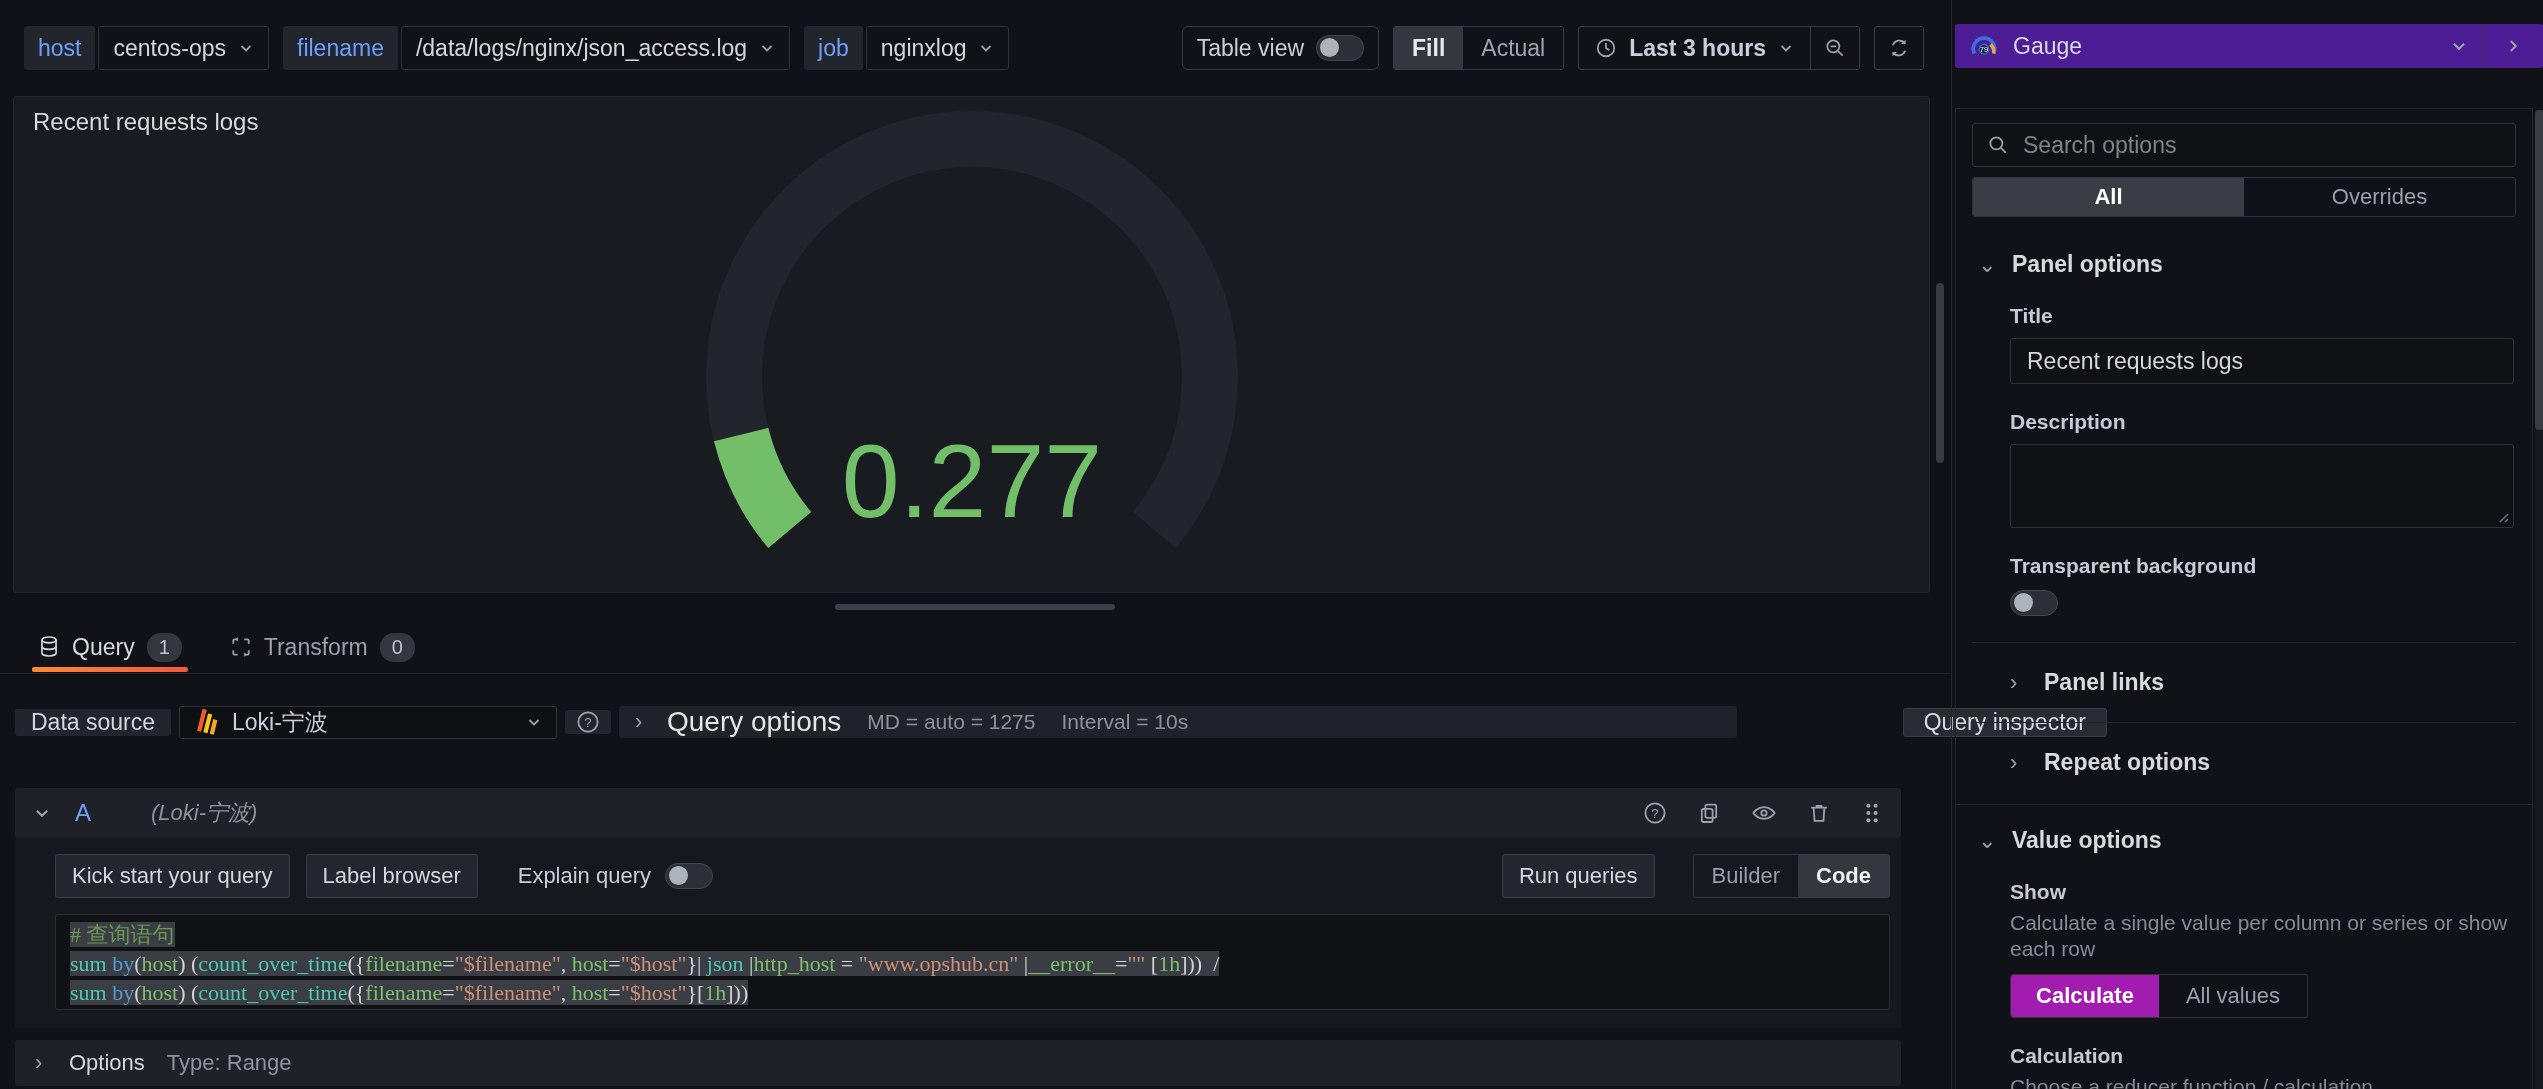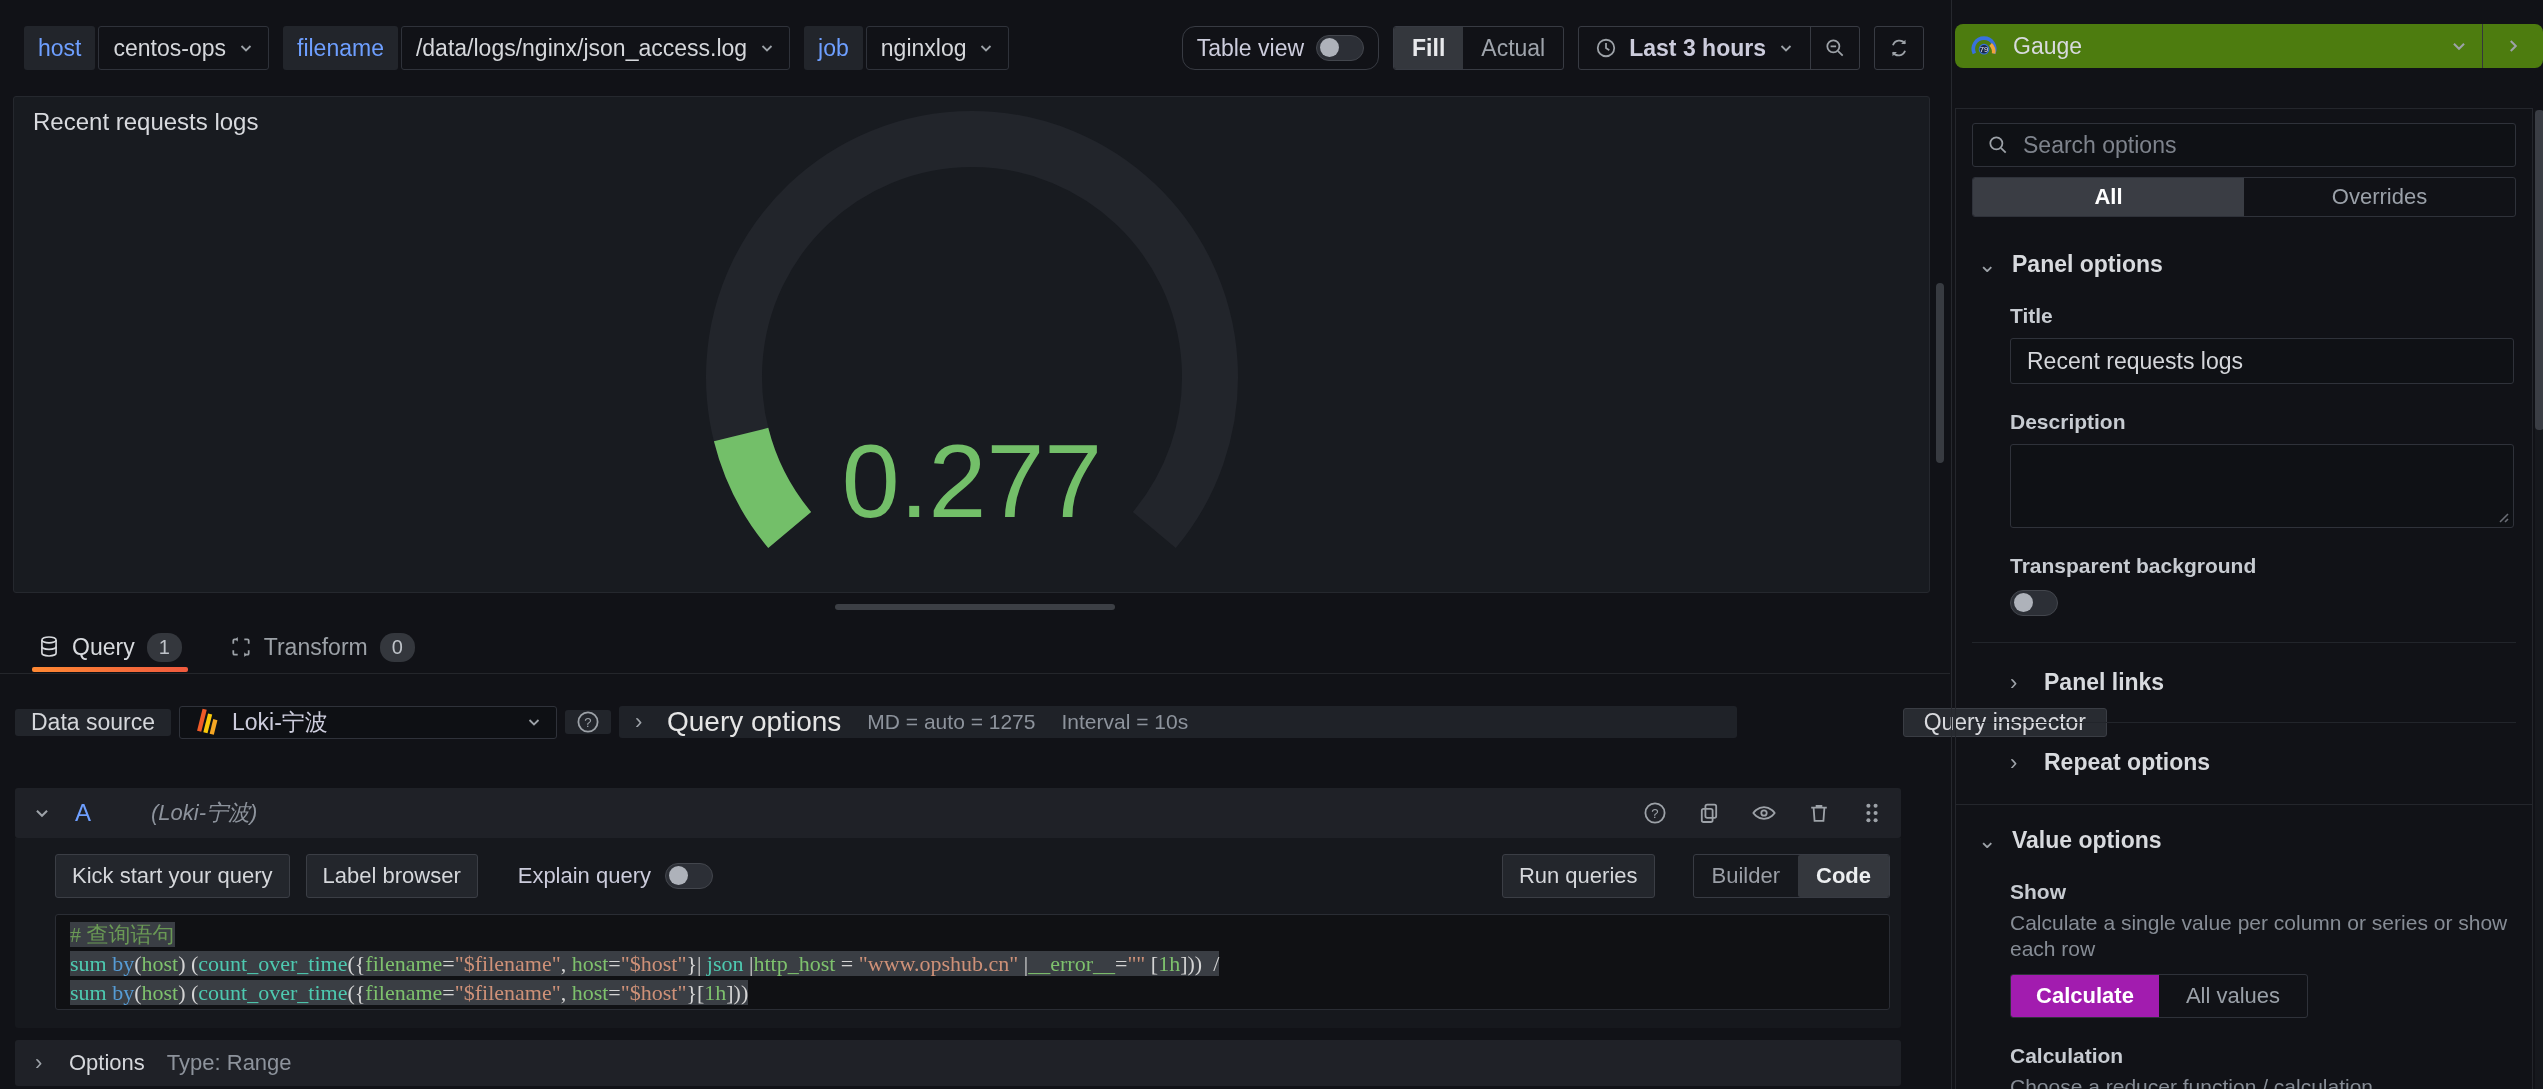--- a/index.html
+++ b/index.html
@@ -9,21 +9,21 @@
   .side-col{position:absolute;left:1951px;top:0;width:592px;height:1089px;border-left:1px solid #26282e;}
 
   
   .toolbar{position:absolute;left:0;top:0;width:100%;height:96px;display:flex;align-items:center;padding:0 24px;box-sizing:border-box;}
   .vars{display:flex;align-items:center;gap:14px;}
   .var-group{display:flex;align-items:center;gap:3px;}
   .var-chip{height:44px;display:flex;align-items:center;padding:0 14px;background:#22252b;border-radius:3px;color:#6e9fff;font-size:23px;}
   .var-select{height:42px;display:flex;align-items:center;gap:12px;padding:0 14px;background:#111217;border:1px solid #2f323a;border-radius:3px;font-size:23px;color:#d5d7db;}
   .spacer{flex:1;}
   .controls{display:flex;align-items:center;gap:14px;margin-right:2px;}
-  .ctl-box{height:42px;display:flex;align-items:center;gap:12px;padding:0 14px;border:1px solid #383b43;border-radius:13px;color:#ccccdc;}
+  .ctl-box{height:42px;display:flex;align-items:center;gap:12px;padding:0 14px;border:1px solid #383b43;border-radius:6px;color:#ccccdc;}
   .seg-group{height:44px;display:flex;align-items:stretch;border:1px solid #383b43;border-radius:3px;overflow:hidden;box-sizing:border-box;}
   .seg{display:flex;align-items:center;padding:0 18px;color:#9ea3ab;font-size:23px;}
   .seg.active{background:#34373d;color:#e8e9ec;font-weight:700;}
   .time-group{height:44px;display:flex;align-items:stretch;border:1px solid #383b43;border-radius:3px;box-sizing:border-box;}
   .time-main{display:flex;align-items:center;gap:12px;padding:0 16px;font-weight:700;font-size:23px;}
   .time-zoom{display:flex;align-items:center;padding:0 13px;border-left:1px solid #383b43;}
   .icon-btn{width:50px;height:44px;display:flex;align-items:center;justify-content:center;border:1px solid #383b43;border-radius:3px;box-sizing:border-box;color:#ccccdc;}
 
   
   .panel{position:absolute;left:13px;top:96px;width:1917px;height:497px;background:#181b20;border:1px solid #25282e;border-radius:3px;box-sizing:border-box;}
@@ -70,21 +70,21 @@
   .tk-kw{color:#569cd6;}
   .tk-id{color:#7ec16d;}
   .tk-str{color:#ce9178;}
   .tk-p{color:#d4d4d4;}
   .opts-row{position:absolute;left:15px;top:1040px;width:1886px;height:46px;background:#1f2127;border-radius:3px;display:flex;align-items:center;gap:22px;padding:0 20px;box-sizing:border-box;}
   .opts-label{color:#d5d7db;font-size:22px;}
   .opts-type{color:#8d939c;font-size:22px;}
   .main-scrollbar{position:absolute;left:1936px;top:283px;width:8px;height:180px;border-radius:4px;background:#383b41;}
 
   
-  .viz-row{position:absolute;left:3px;top:24px;width:588px;height:44px;display:flex;align-items:stretch;background:#4d7c0f;border-radius:8px;box-sizing:border-box;}
+  .viz-row{position:absolute;left:3px;top:24px;width:588px;height:44px;display:flex;align-items:stretch;background:#4c1d95;border-radius:3px;box-sizing:border-box;}
   .viz-main{flex:1;display:flex;align-items:center;gap:14px;padding:0 14px;}
   .viz-name{font-size:23px;color:#d8dade;flex:1;}
   .viz-arrow{width:60px;display:flex;align-items:center;justify-content:center;border-left:1px solid #34373d;color:#ccccdc;}
   .opts-pane{position:absolute;left:3px;top:108px;width:578px;bottom:0;border:1px solid #24262c;border-bottom:none;box-sizing:border-box;}
   .pane-inner{padding:14px 16px 0 16px;}
   .search-box{height:44px;display:flex;align-items:center;gap:12px;padding:0 14px;background:#0f1115;border:1px solid #2f323a;border-radius:3px;box-sizing:border-box;}
   .search-box input{flex:1;background:transparent;border:none;outline:none;color:#ccccdc;font-size:23px;font-family:inherit;}
   .search-box input::placeholder{color:#7e838c;}
   .radio-tabs{margin-top:10px;height:38px;display:flex;border:1px solid #2f323a;border-radius:3px;overflow:hidden;}
   .radio-tab{flex:1;display:flex;align-items:center;justify-content:center;font-size:22px;color:#9aa0a8;}

